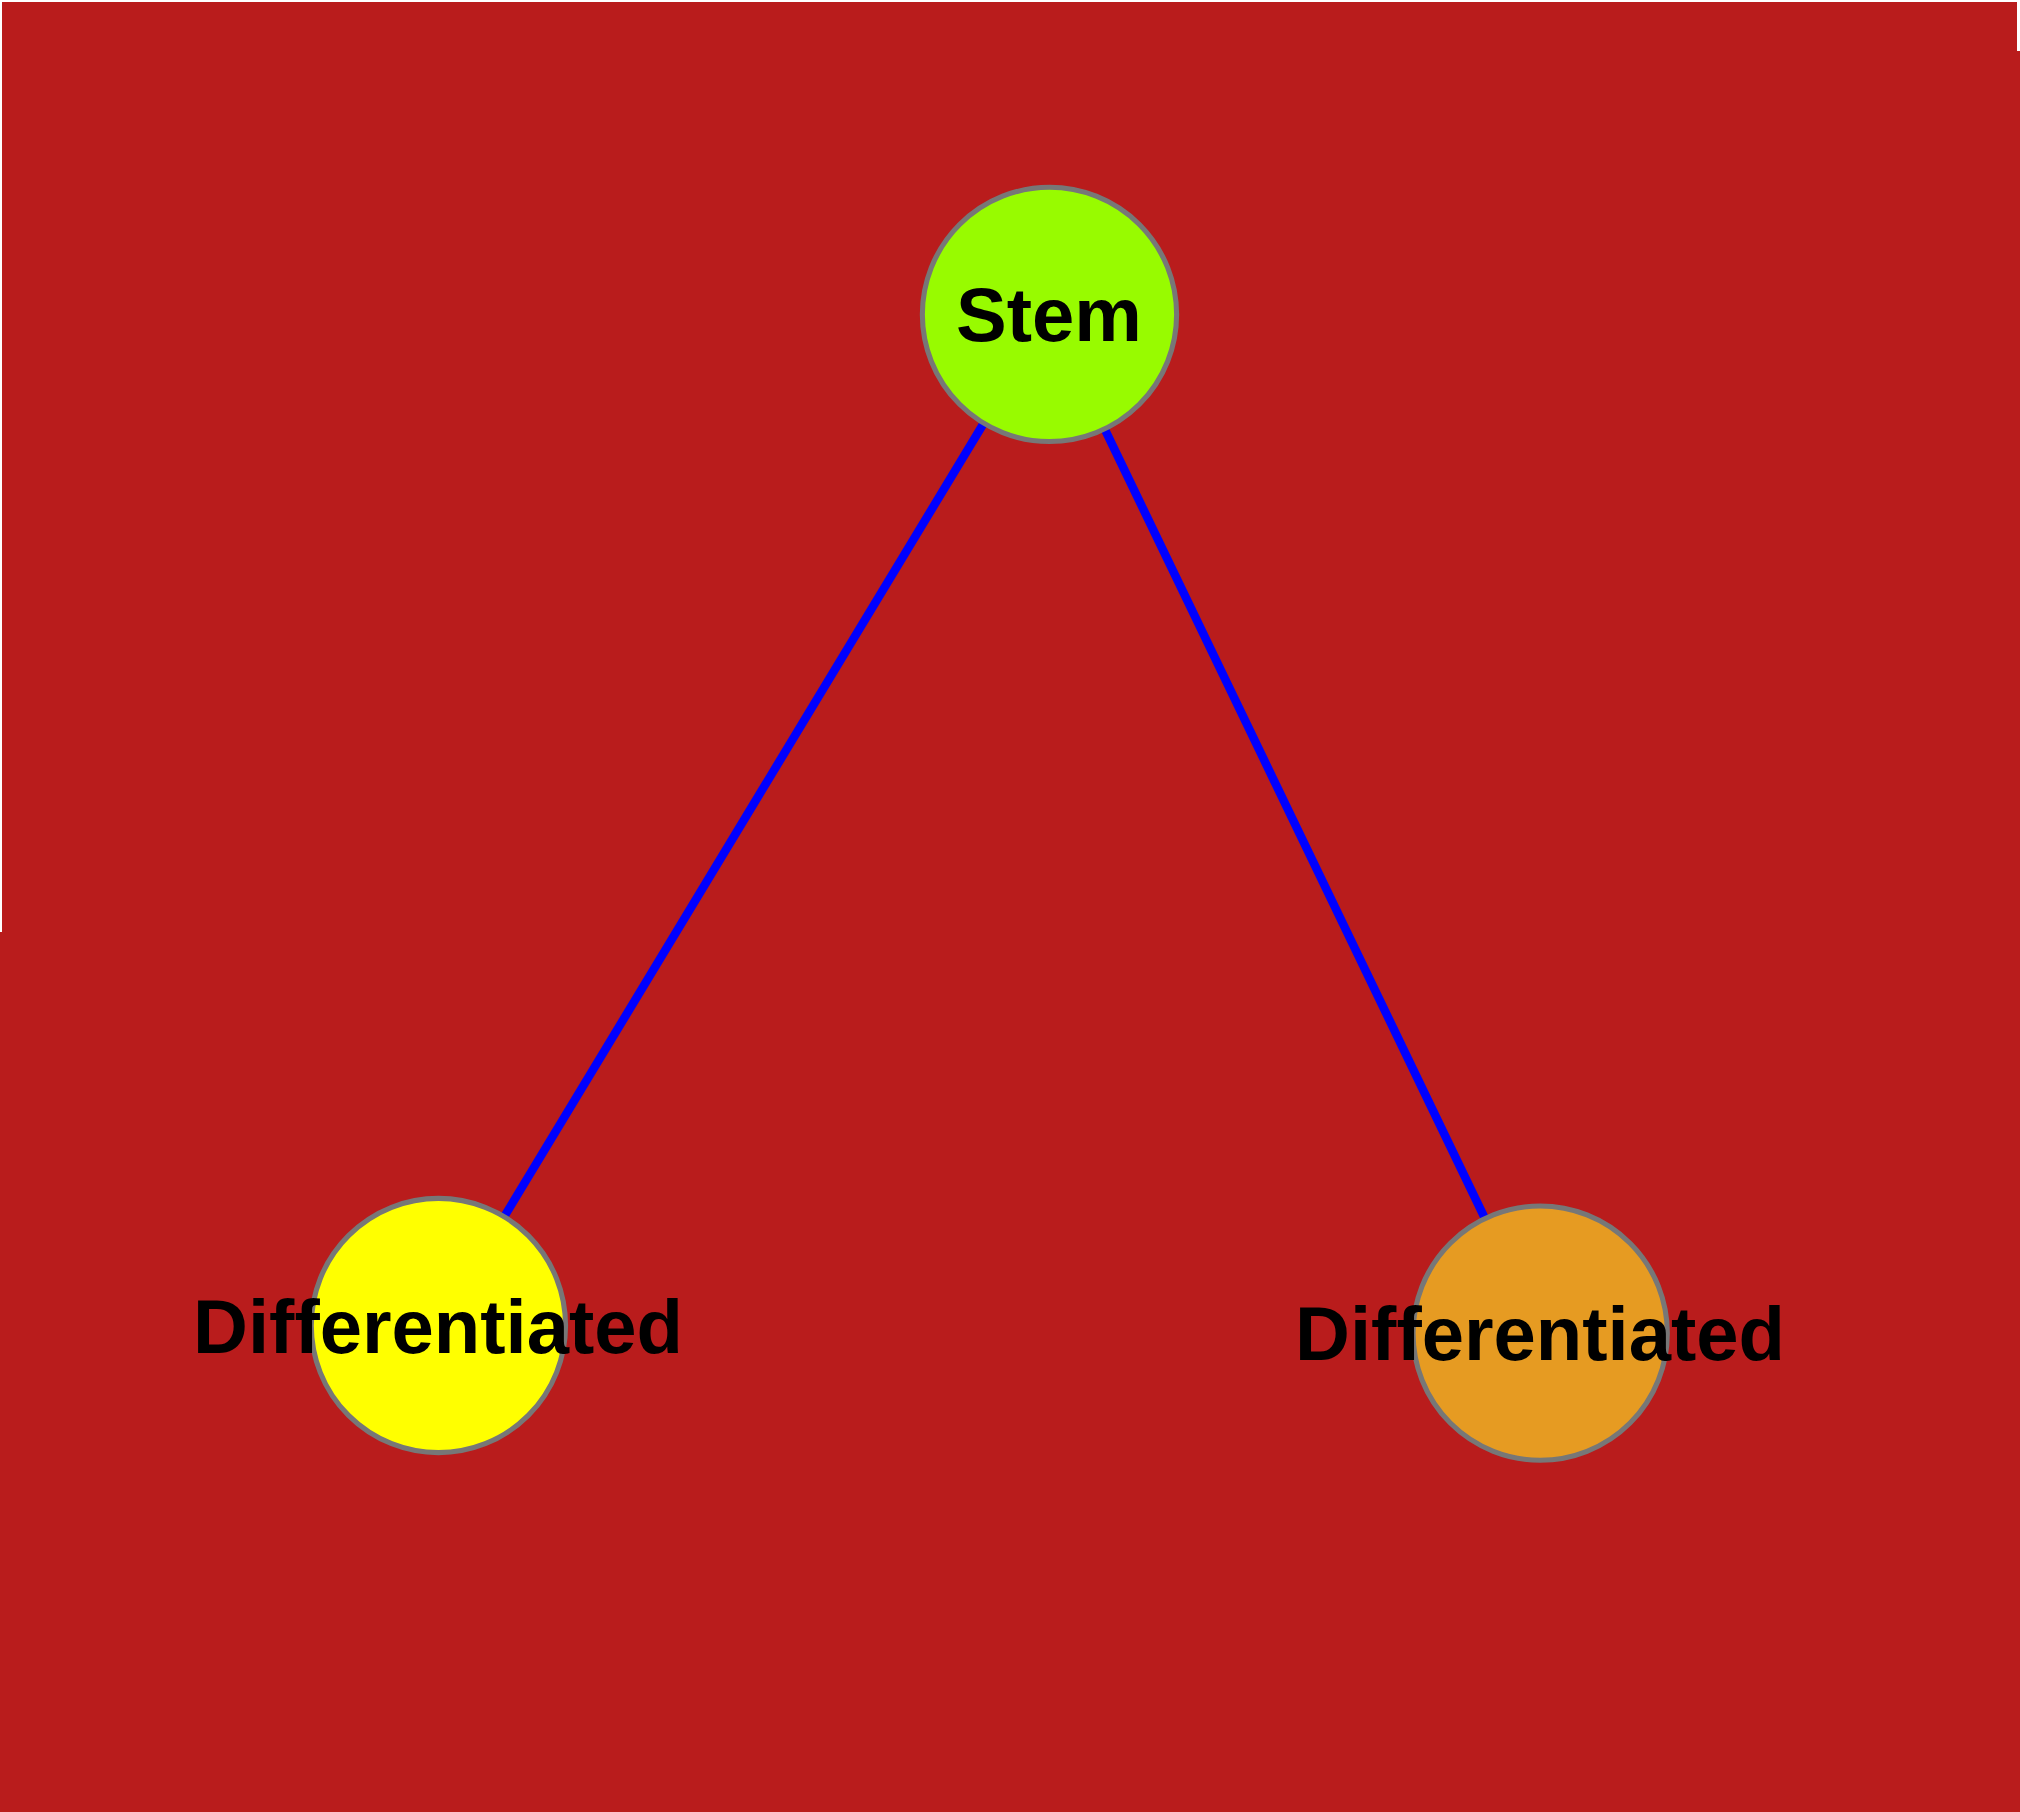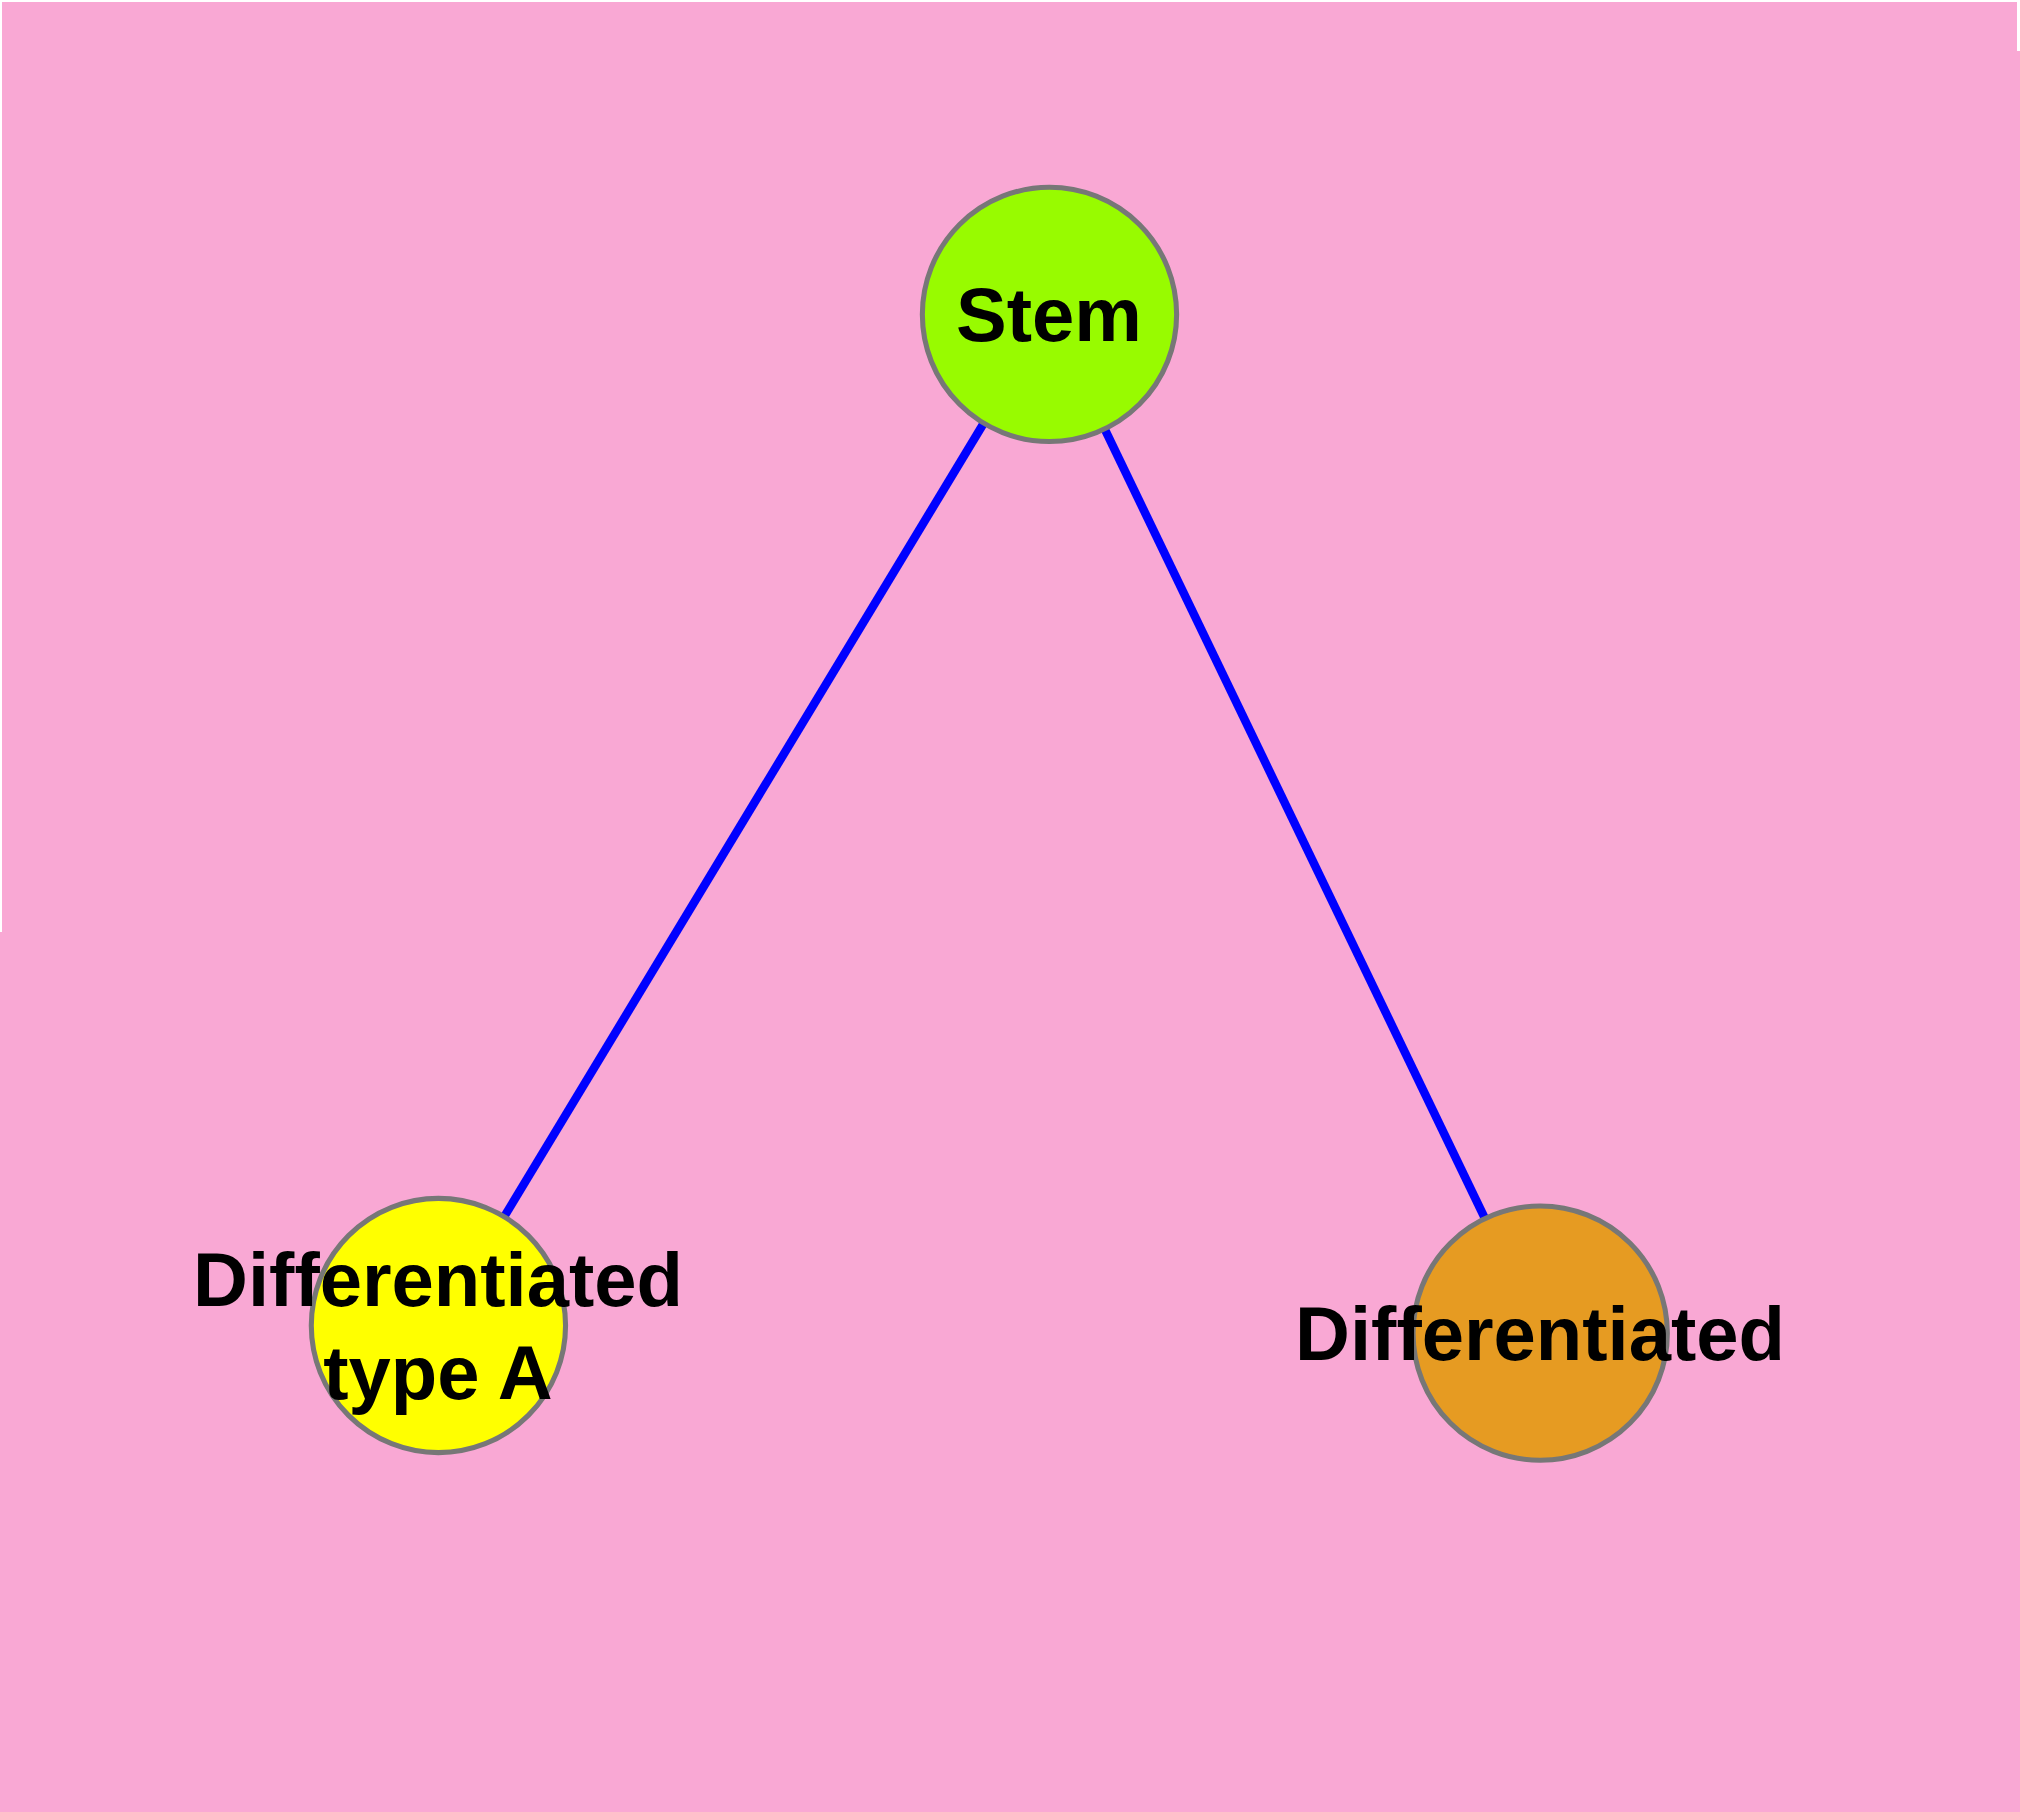--- a/index.html
+++ b/index.html
@@ -40,37 +40,36 @@
     position: absolute;
     background: #ffffff;
   }
   .margin-strip.top    { left: 0; top: 0; width: 100%; height: 1.7px; }
   .margin-strip.left   { left: 0; top: 0; width: 1.7px; height: 932px; }
   .margin-strip.right  { right: 0; top: 0; width: 4.2px; height: 51px; }
 </style>
 </head>
 <body>
 
-<div class="page" style="background: #f9a8d4;">
+<div class="page" style="background: #b91c1c;">
 
   <svg id="graph-svg" xmlns="http://www.w3.org/2000/svg" viewBox="0 0 2384 2138">
       <line x1="1238" y1="371" x2="517" y2="1564" stroke="#0000FF" stroke-width="10"></line>
       <line x1="1238" y1="371" x2="1817" y2="1573" stroke="#0000FF" stroke-width="10"></line>
       <circle cx="1238" cy="371" r="150" fill="#98FB00" stroke="#777777" stroke-width="6"></circle>
       <circle cx="517" cy="1564" r="150" fill="#FFFF00" stroke="#777777" stroke-width="6"></circle>
       <circle cx="1817" cy="1573" r="150" fill="#E69B22" stroke="#777777" stroke-width="6"></circle>
     </svg>
 
   <div class="node-label" id="label-0" style="left: 1049px; top: 314px;">
     <div class="line">Stem</div>
   </div>
 
   <div class="node-label" id="label-1" style="left: 438px; top: 1326px;">
     <div class="line">Differentiated</div>
-    <div class="line">type A</div>
   </div>
 
   <div class="node-label" id="label-2" style="left: 1540px; top: 1333px;">
     <div class="line">Differentiated</div>
   </div>
 
   <div class="margin-strip top"></div>
   <div class="margin-strip left"></div>
   <div class="margin-strip right"></div>
 </div>

